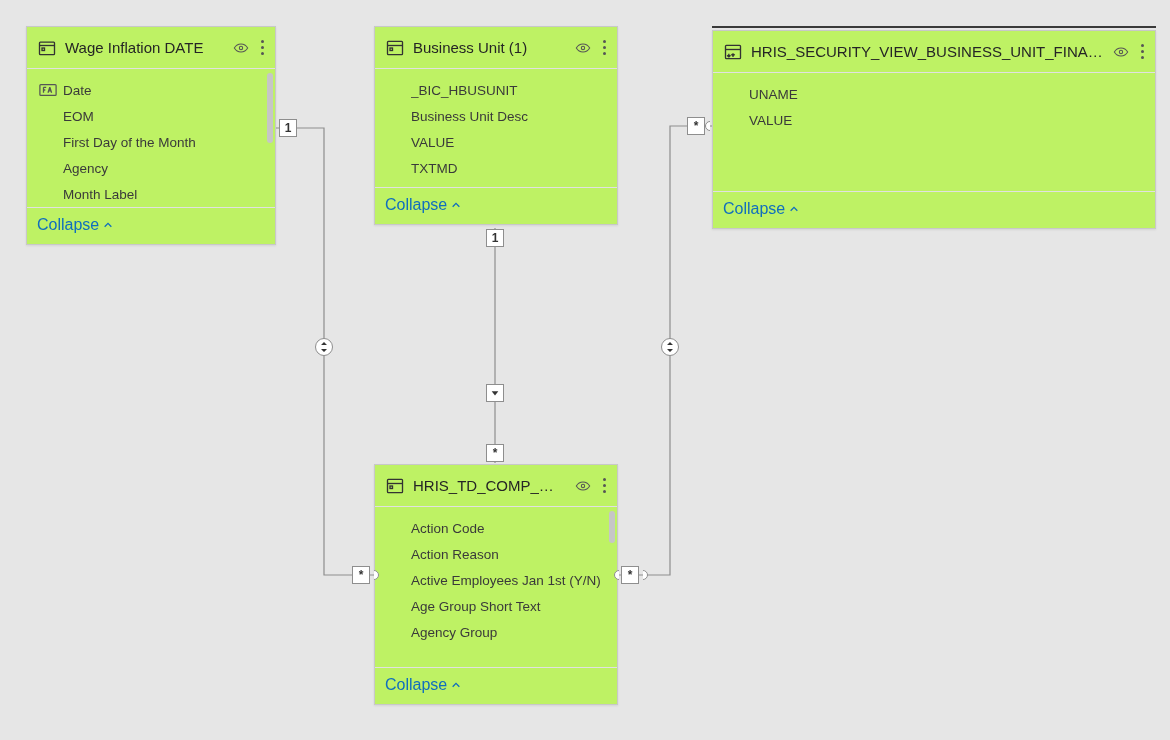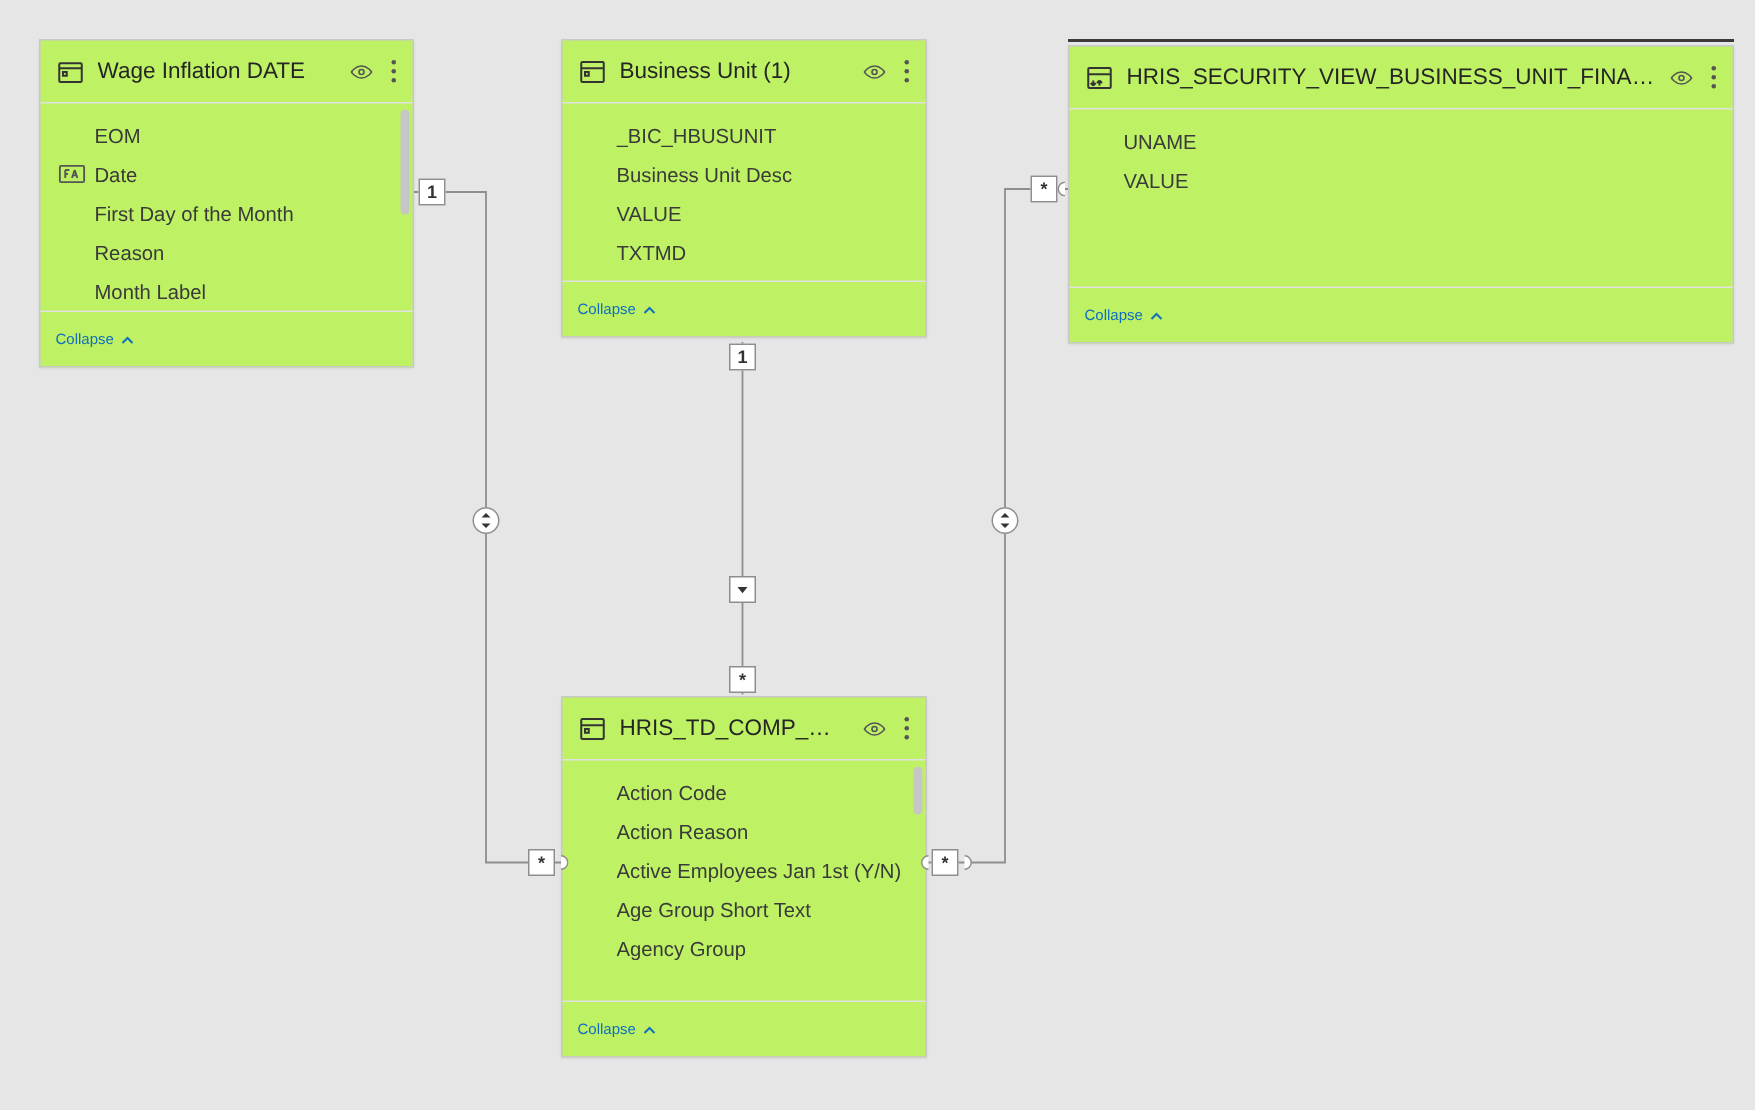--- a/index.html
+++ b/index.html
@@ -17,21 +17,21 @@
 
   .card-body { position: relative; padding: 8px 0 2px 0; overflow: hidden; }
   .field-row { display: flex; align-items: center; height: 26px; padding: 0 10px 0 12px; font-size: 13.5px; color: #3a3a3a; }
   .field-row .ficon { width: 18px; height: 14px; margin-right: 6px; flex: none; color: #555; }
   .field-row .ficon.pad { visibility: hidden; }
   .field-row .fname { white-space: nowrap; overflow: hidden; text-overflow: ellipsis; }
 
   .scrollbar { position: absolute; top: 4px; right: 2px; width: 6px; background: #c6c6c6; border-radius: 3px; }
 
   .card-footer { border-top: 1px solid #e1e1e1; padding: 8px 10px 10px 10px; }
-  .collapse-link { display: inline-flex; align-items: center; gap: 4px; color: #106ebe; font-size: 10px; cursor: pointer; }
+  .collapse-link { display: inline-flex; align-items: center; gap: 4px; color: #106ebe; font-size: 16px; cursor: pointer; }
   .collapse-link .chev { width: 10px; height: 10px; }
 
   
   .marker { position: absolute; width: 18px; height: 18px; background: #ffffff; border: 1px solid #8e8e8e; display: flex; align-items: center; justify-content: center; font-size: 12px; line-height: 1; font-weight: 600; color: #333; font-family: "Segoe UI", Arial, sans-serif; }
   .marker.arrow svg { width: 10px; height: 10px; }
   .bidir { position: absolute; width: 18px; height: 18px; background: #ffffff; border: 1px solid #8e8e8e; border-radius: 10px; display: flex; align-items: center; justify-content: center; }
   .bidir svg { width: 12px; height: 12px; color: #333; }
 
   
   .attach { position: absolute; width: 10px; height: 10px; border: 1px solid #8e8e8e; border-radius: 50%; background: #fff; }
@@ -71,38 +71,38 @@
           <circle cx="12" cy="12" r="2.5"></circle>
         </svg>
       <div class="kebab">
           <span></span>
           <span></span>
           <span></span>
         </div>
     </div>
     <div class="card-body" style="height:138px;">
       <div class="field-row">
-          <span class="ficon pad"></span>
-          <span class="fname">EOM</span>
-        </div>
-      <div class="field-row">
         <svg class="ficon" viewBox="0 0 20 14" fill="none" stroke="currentColor" stroke-width="1.4">
             <rect x="1" y="1" width="18" height="12" rx="1"></rect>
             <path d="M5 4v6M5 4h3M5 7h2"></path>
             <path d="M12 4l-2 6M12 4l2 6M11 8h2"></path>
           </svg>
         <span class="fname">Date</span>
       </div>
       <div class="field-row">
           <span class="ficon pad"></span>
+          <span class="fname">EOM</span>
+        </div>
+      <div class="field-row">
+          <span class="ficon pad"></span>
           <span class="fname">First Day of the Month</span>
         </div>
       <div class="field-row">
           <span class="ficon pad"></span>
-          <span class="fname">Reason</span>
+          <span class="fname">Agency</span>
         </div>
       <div class="field-row">
           <span class="ficon pad"></span>
           <span class="fname">Month Label</span>
         </div>
       <div class="scrollbar" style="height:70px;"></div>
     </div>
     <div class="card-footer">
       <span class="collapse-link">
         <span>Collapse</span>

